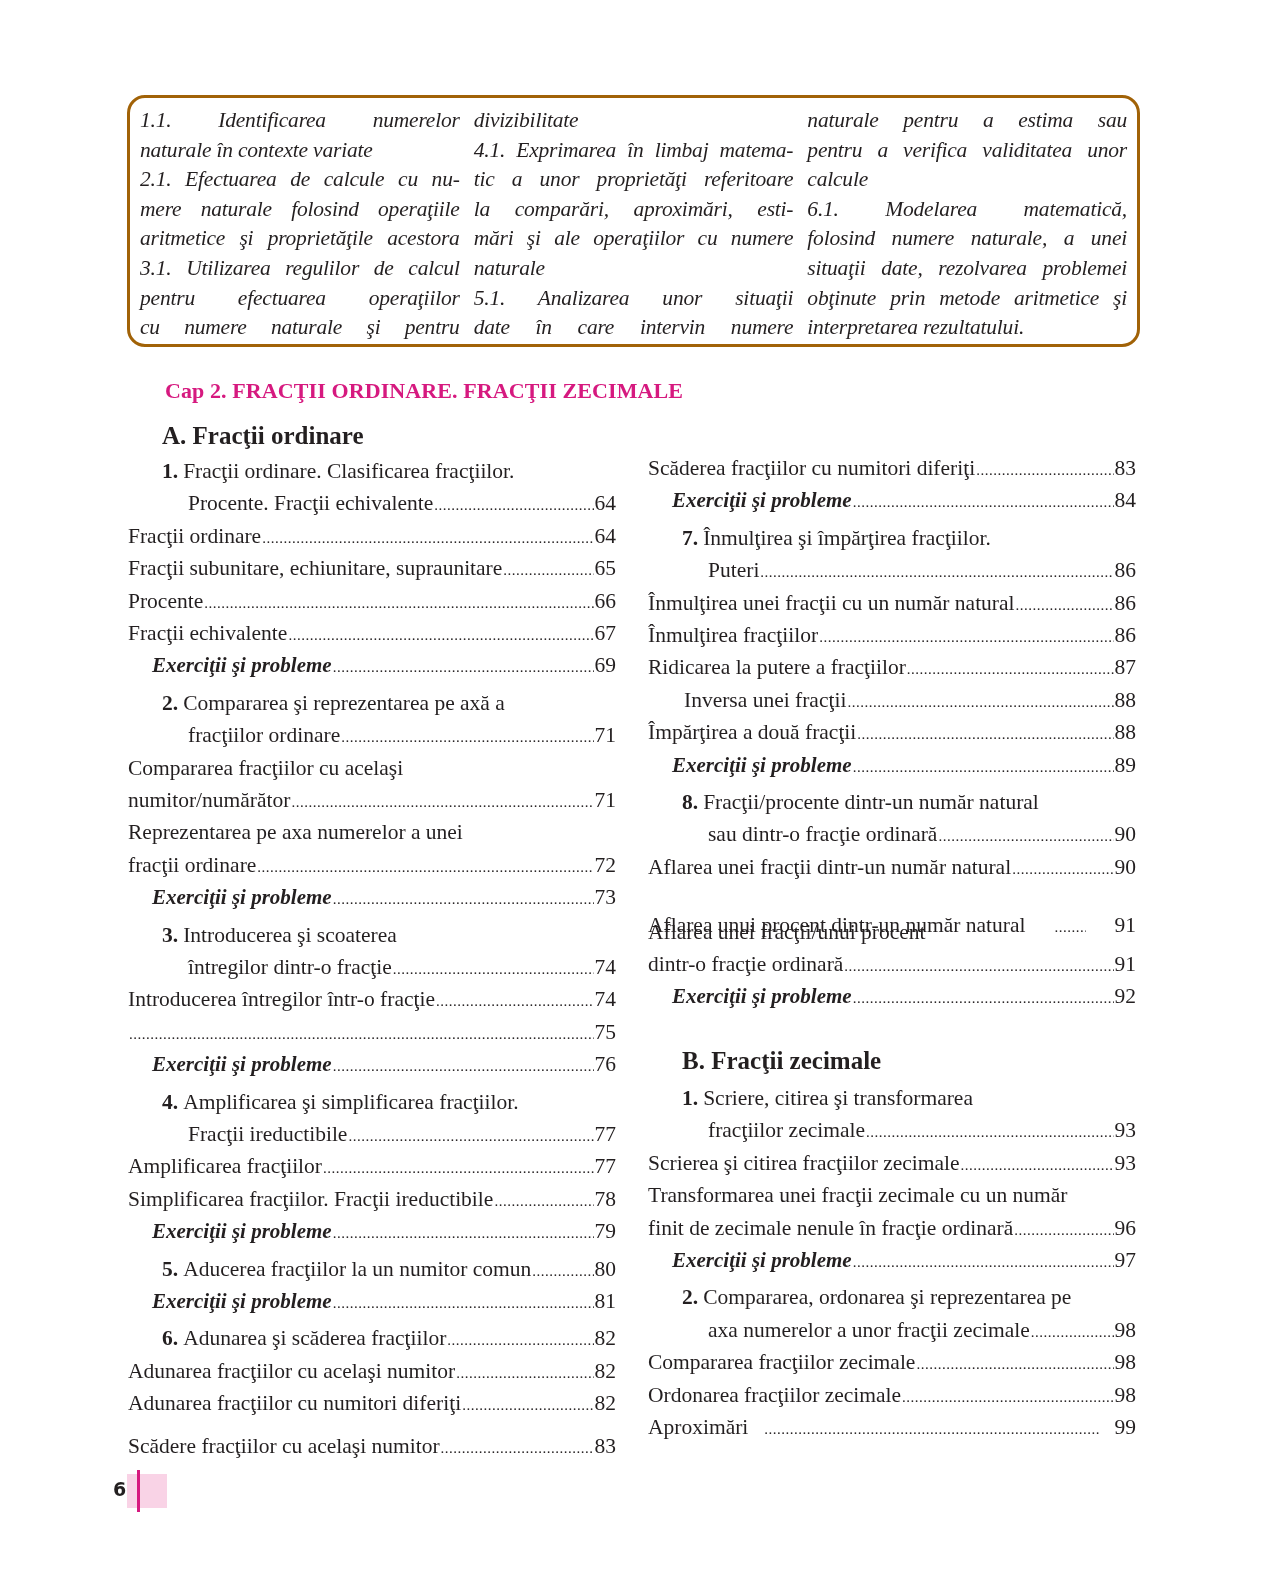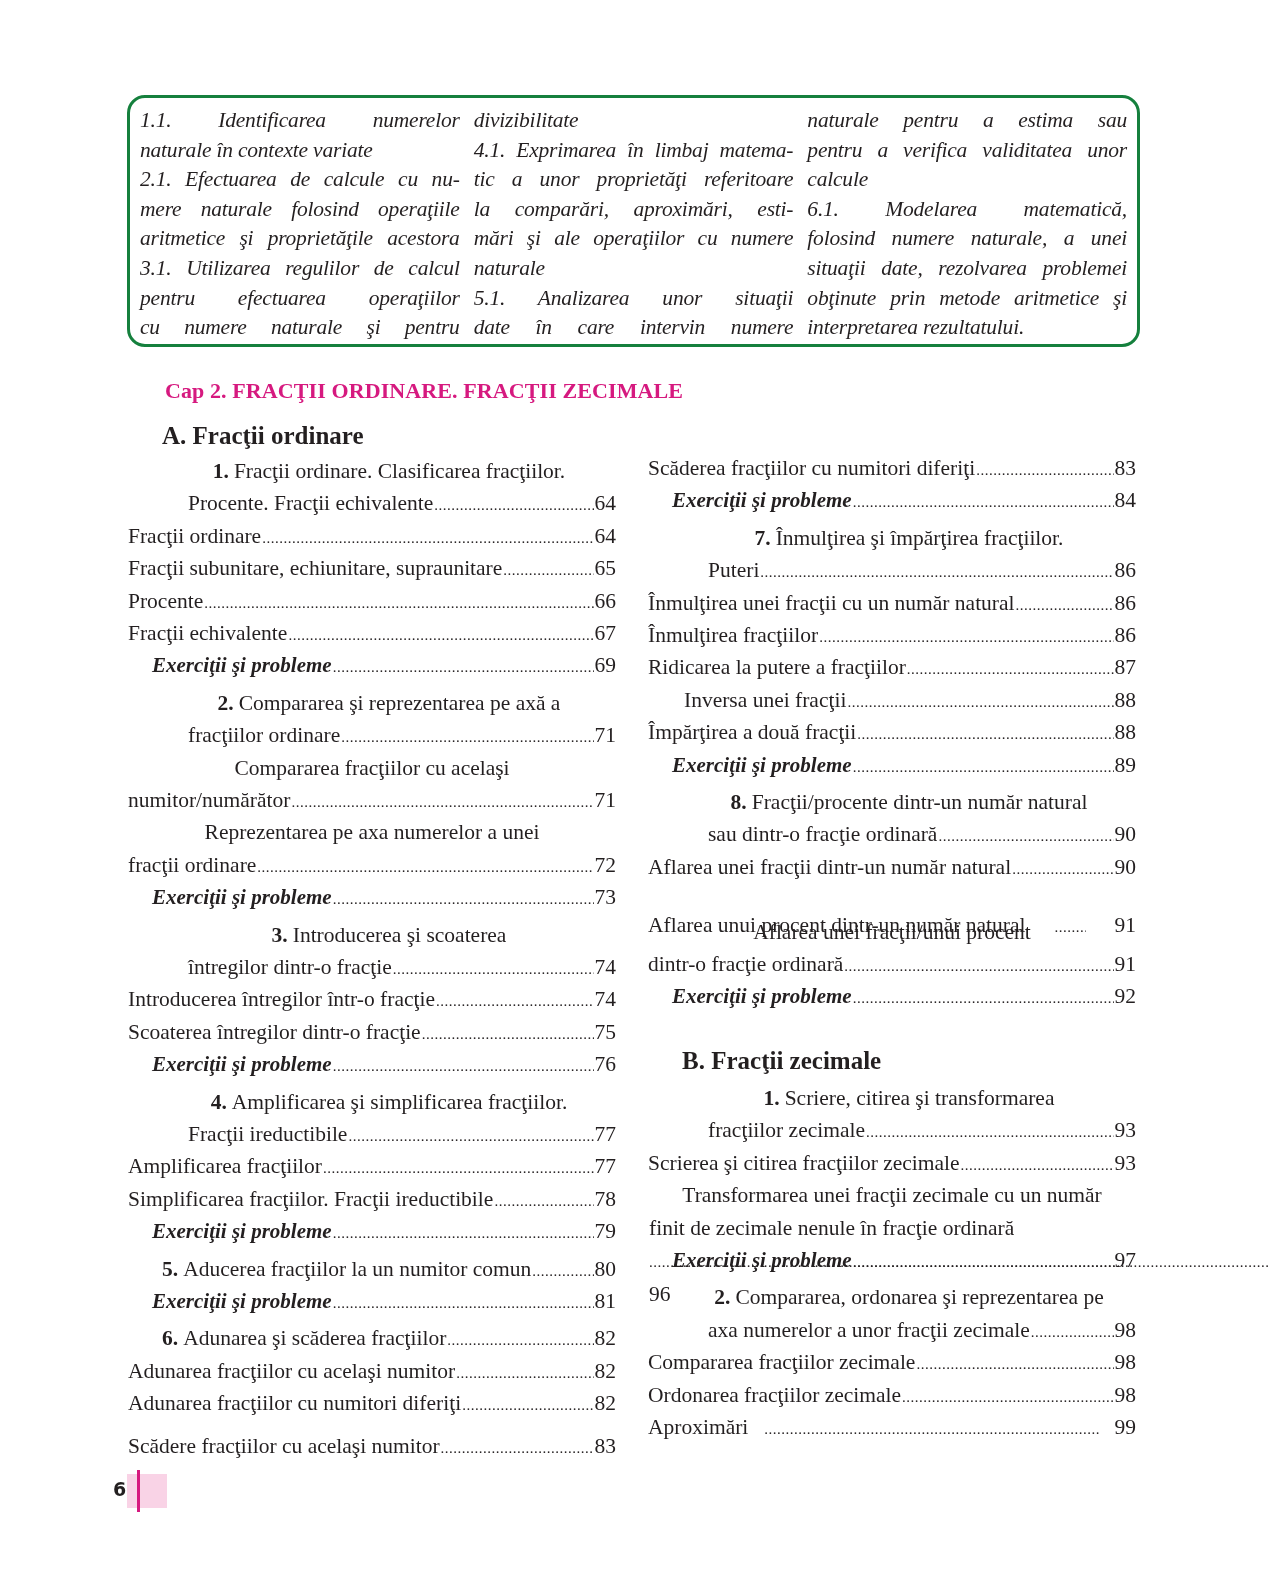--- a/index.html
+++ b/index.html
@@ -1,39 +1,39 @@
 <!DOCTYPE html>
 <html><head>
 <meta charset="utf-8">
 <style>
   html, body { margin: 0; padding: 0; background: #ffffff; }
   body { width: 1270px; height: 1594px; position: relative; overflow: hidden;
          font-family: "Liberation Serif", "DejaVu Serif", serif; color: #231f20; }
 
   
   .comp-box { position: absolute; left: 127px; top: 95px; width: 1013px; height: 252px;
-              border: 3px solid #15803d; border-radius: 18px; box-sizing: border-box;
+              border: 3px solid #a16207; border-radius: 18px; box-sizing: border-box;
               padding: 8px 10px 0 10px; display: flex; gap: 14px; }
   .comp-col { flex: 1; font-style: italic; font-size: 21.5px; line-height: 29.6px;
               text-align: justify; letter-spacing: -0.2px; }
   .comp-col .line { display: block; white-space: nowrap; text-align-last: justify; }
   .comp-col .line.last { text-align-last: left; }
 
   
   .chapter-title { position: absolute; left: 165px; top: 378px; color: #d6197f;
                    font-weight: bold; font-size: 22px; letter-spacing: 0.1px; }
 
   
   .toc-col { position: absolute; top: 0; font-size: 21.5px; line-height: 32.3px; }
   .toc-left { left: 128px; width: 488px; }
   .toc-right { left: 648px; width: 488px; }
 
   .section-head { position: absolute; font-weight: bold; font-size: 25px; }
 
-  .row { position: absolute; left: 0; right: 0; display: flex; align-items: baseline; white-space: nowrap; text-align: center; }
+  .row { position: absolute; left: 0; right: 0; display: flex; align-items: baseline; white-space: nowrap; }
   .row .num { font-weight: bold; margin-right: 5px; }
   .row .text { flex: 0 0 auto; }
   .row .dots { flex: 1 1 auto; overflow: hidden; margin: 0 1px; letter-spacing: 0.5px; }
   .row .dots::before { content: "........................................................................................................................................................................"; font-size: 15px; }
   .row .page { flex: 0 0 auto; }
   .row.ex .text { font-style: italic; font-weight: bold; font-size: 21px; }
   .row.plain { display: block; }
 
   
   .page-tab { position: absolute; left: 127px; top: 1474px; width: 40px; height: 34px; background: #f9d3e6; }
@@ -139,21 +139,20 @@
       <span class="text">întregilor dintr-o fracţie</span>
       <span class="dots"></span>
       <span class="page">74</span>
     </div>
     <div class="row" style="top: 983.4px;">
       <span class="text">Introducerea întregilor într-o fracţie</span>
       <span class="dots"></span>
       <span class="page">74</span>
     </div>
     <div class="row" style="top: 1015.8px;">
-      <span class="text">Scoaterea întregilor dintr-o fracţie</span>
       <span class="dots"></span>
       <span class="page">75</span>
     </div>
     <div class="row ex" style="top: 1048.2px; padding-left: 24px;">
       <span class="text">Exerciţii şi probleme</span>
       <span class="dots"></span>
       <span class="page">76</span>
     </div>
     <div class="row plain" style="top: 1085.6px; padding-left: 34px;"><span class="num">4.</span><span class="text">Amplificarea şi simplificarea fracţiilor.</span></div>
     <div class="row" style="top: 1118px; padding-left: 60px;">
@@ -290,21 +289,21 @@
       <span class="text">fracţiilor zecimale</span>
       <span class="dots"></span>
       <span class="page">93</span>
     </div>
     <div class="row" style="top: 1146.8px;">
       <span class="text">Scrierea şi citirea fracţiilor zecimale</span>
       <span class="dots"></span>
       <span class="page">93</span>
     </div>
     <div class="row plain" style="top: 1179.2px;"><span class="text">Transformarea unei fracţii zecimale cu un număr</span></div>
-    <div class="row" style="top: 1211.6px; flex-direction: column;">
+    <div class="row" style="top: 1211.6px;">
       <span class="text">finit de zecimale nenule în fracţie ordinară</span>
       <span class="dots"></span>
       <span class="page">96</span>
     </div>
     <div class="row ex" style="top: 1244px; padding-left: 24px;">
       <span class="text">Exerciţii şi probleme</span>
       <span class="dots"></span>
       <span class="page">97</span>
     </div>
     <div class="row plain" style="top: 1281.4px; padding-left: 34px; font-family: Liberation Serif, serif;"><span class="num">2.</span><span class="text">Compararea, ordonarea şi reprezentarea pe</span></div>

